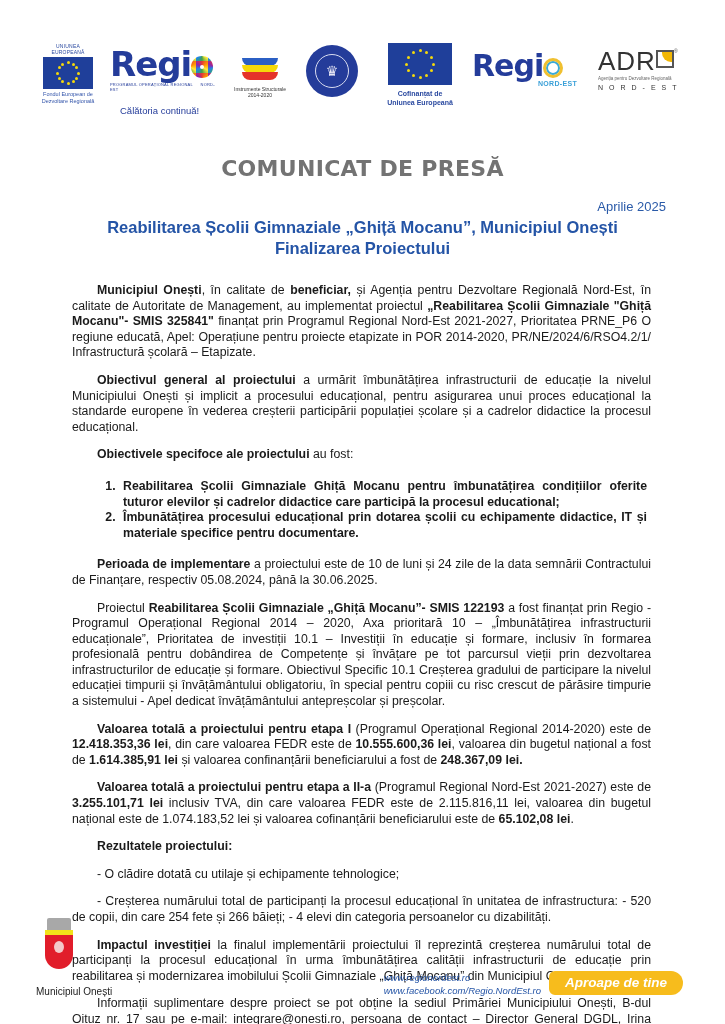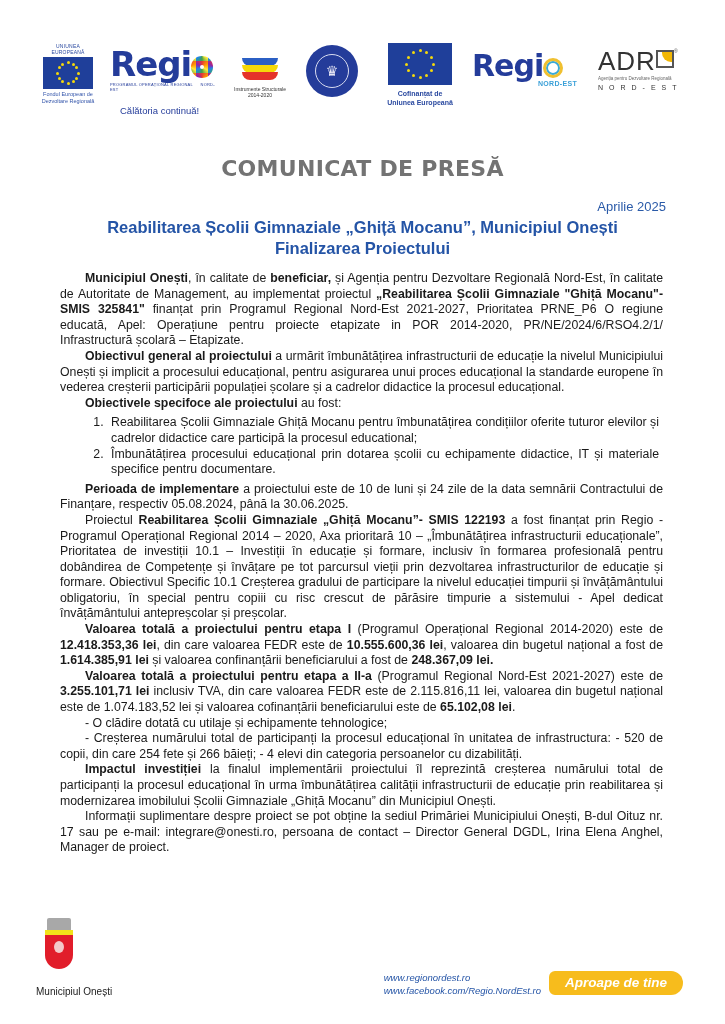--- a/index.html
+++ b/index.html
@@ -49,23 +49,23 @@
     .adr-sub { font-size: 4.5px; color: #666; margin-top: 2px; }
     .adr-ne { font-size: 7px; color: #333; letter-spacing: 6px; margin-top: 3px; }
 
     
     .main-title { position: absolute; top: 156px; left: 0; width: 725px; text-align: center; font-family: "DejaVu Sans", sans-serif; font-weight: bold; font-size: 22px; color: #737373; letter-spacing: 0.3px; }
     .date { position: absolute; top: 199px; right: 59px; font-size: 13px; color: #2a5aa8; }
     .subtitle { position: absolute; top: 217px; left: 0; width: 725px; text-align: center; font-size: 16.5px; font-weight: bold; color: #2454a6; line-height: 21px; }
 
     
     .body { position: absolute; top: 271px; left: 60px; width: 603px; font-size: 12.3px; line-height: 15.6px; color: #1a1a1a; text-align: justify; }
-    .body p { margin: 0; text-indent: 25px; }
+    .body p { margin: 12px; text-indent: 25px; }
     .body b { font-weight: bold; }
-    .body ol { margin: 4px; padding-left: 43px; }
+    .body ol { margin: 16px; padding-left: 43px; font-weight: bold; }
     .body ol li { padding-left: 4px; }
     .body .dash-line { text-indent: 25px; }
 
     
     .footer-crest { position: absolute; left: 38px; top: 918px; width: 50px; height: 62px; }
     .crest-crown { position: absolute; left: 9px; top: 0; width: 24px; height: 12px; background: #a8a8a8; border-radius: 2px 2px 0 0; }
     .crest-band { position: absolute; left: 7px; top: 12px; width: 28px; height: 5px; background: #f2e21a; }
     .crest-shield { position: absolute; left: 7px; top: 17px; width: 28px; height: 34px; background: #e11d2a; border-radius: 0 0 14px 14px; }
     .crest-shield::after { content: ""; position: absolute; left: 9px; top: 6px; width: 10px; height: 12px; border-radius: 50%; background: #f3c9c9; }
     .crest-caption { position: absolute; left: 36px; top: 986px; font-size: 10px; color: #222; }
@@ -171,20 +171,21 @@
   </ol>
 
   <p><b>Perioada de implementare</b><span> a proiectului este de 10 de luni și 24 zile de la data semnării Contractului de Finanțare, respectiv 05.08.2024, până la 30.06.2025.</span></p>
 
   <p><span>Proiectul </span><b>Reabilitarea Școlii Gimnaziale „Ghiță Mocanu”- SMIS 122193</b><span> a fost finanțat prin Regio - Programul Operațional Regional 2014 – 2020, Axa prioritară 10 – „Îmbunătățirea infrastructurii educaționale”, Prioritatea de investiții 10.1 – Investiții în educație și formare, inclusiv în formarea profesională pentru dobândirea de Competențe și învățare pe tot parcursul vieții prin dezvoltarea infrastructurilor de educație și formare. Obiectivul Specific 10.1 Creșterea gradului de participare la nivelul educației timpurii și învățământului obligatoriu, în special pentru copiii cu risc crescut de părăsire timpurie a sistemului - Apel dedicat învățământului antepreșcolar și preșcolar.</span></p>
 
   <p><b>Valoarea totală   a proiectului pentru etapa I</b><span> (Programul Operațional Regional 2014-2020) este de </span><b>12.418.353,36 lei</b><span>, din care valoarea FEDR este de </span><b>10.555.600,36 lei</b><span>, valoarea din bugetul național a fost de </span><b>1.614.385,91 lei</b><span> și valoarea confinanțării beneficiarului a fost de </span><b>248.367,09 lei.</b></p>
 
   <p><b>Valoarea totală a proiectului pentru etapa a II-a</b><span> (Programul Regional Nord-Est 2021-2027) este de </span><b>3.255.101,71 lei</b><span> inclusiv TVA, din care valoarea FEDR este de 2.115.816,11 lei,  valoarea din bugetul național este de  1.074.183,52 lei și valoarea cofinanțării beneficiarului este de </span><b>65.102,08 lei</b><span>.</span></p>
 
+  <p><b>Rezultatele proiectului:</b></p>
   <p class="dash-line">- O clădire dotată cu utilaje și echipamente tehnologice;</p>
   <p class="dash-line">- Creșterea numărului total de participanți la procesul educațional în unitatea de infrastructura: -  520 de copii, din care 254 fete și 266 băieți; - 4 elevi din categoria persoanelor cu dizabilități.</p>
 
   <p><b>Impactul investiției</b><span> la finalul implementării proiectului îl reprezintă creșterea numărului total de participanți la procesul educațional în urma îmbunătățirea calității infrastructurii de educație prin reabilitarea și modernizarea imobilului Școlii Gimnaziale „Ghiță Mocanu” din Municipiul Onești.</span></p>
 
   <p><span>Informații suplimentare despre proiect se pot obține la sediul Primăriei Municipiului Onești, B-dul Oituz nr. 17 sau pe e-mail: integrare@onesti.ro, persoana de contact – Director General DGDL, Irina Elena Anghel, Manager de proiect.</span></p>
 </div>
 
 <div class="footer-crest">
   <div class="crest-crown"></div>

